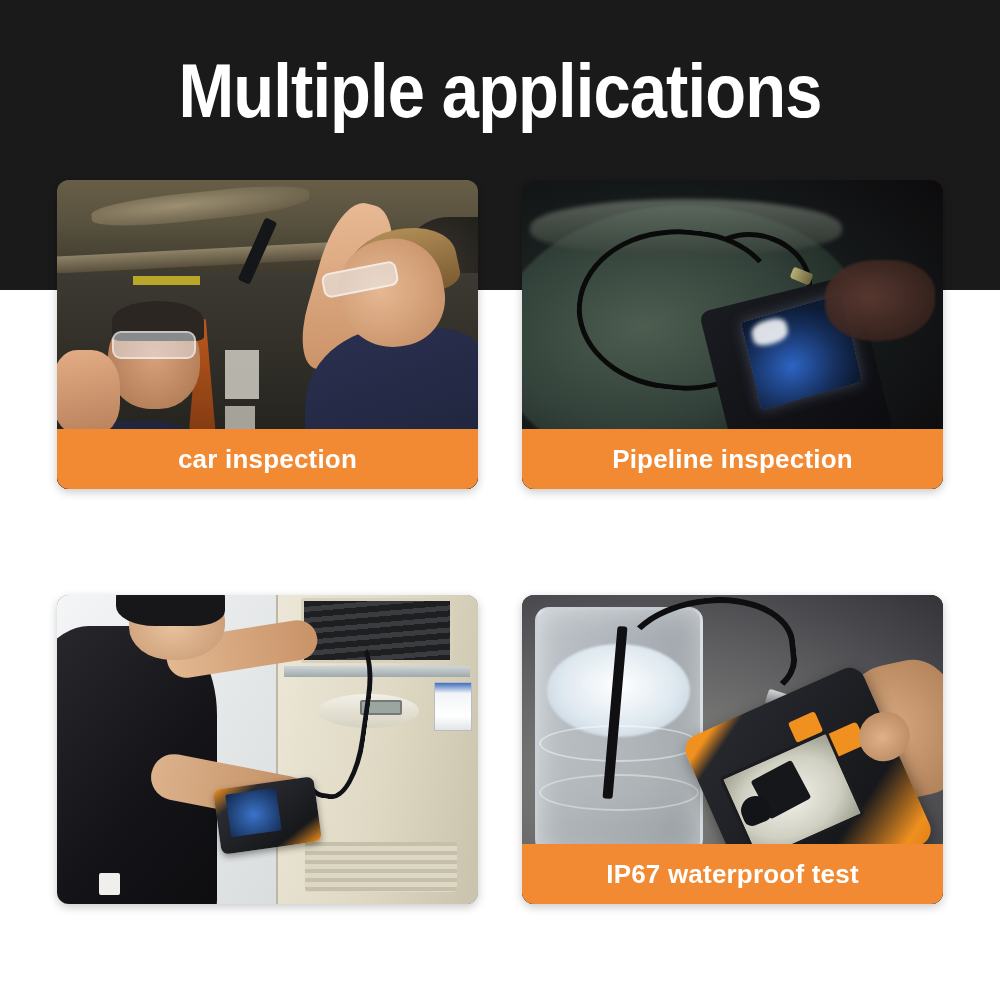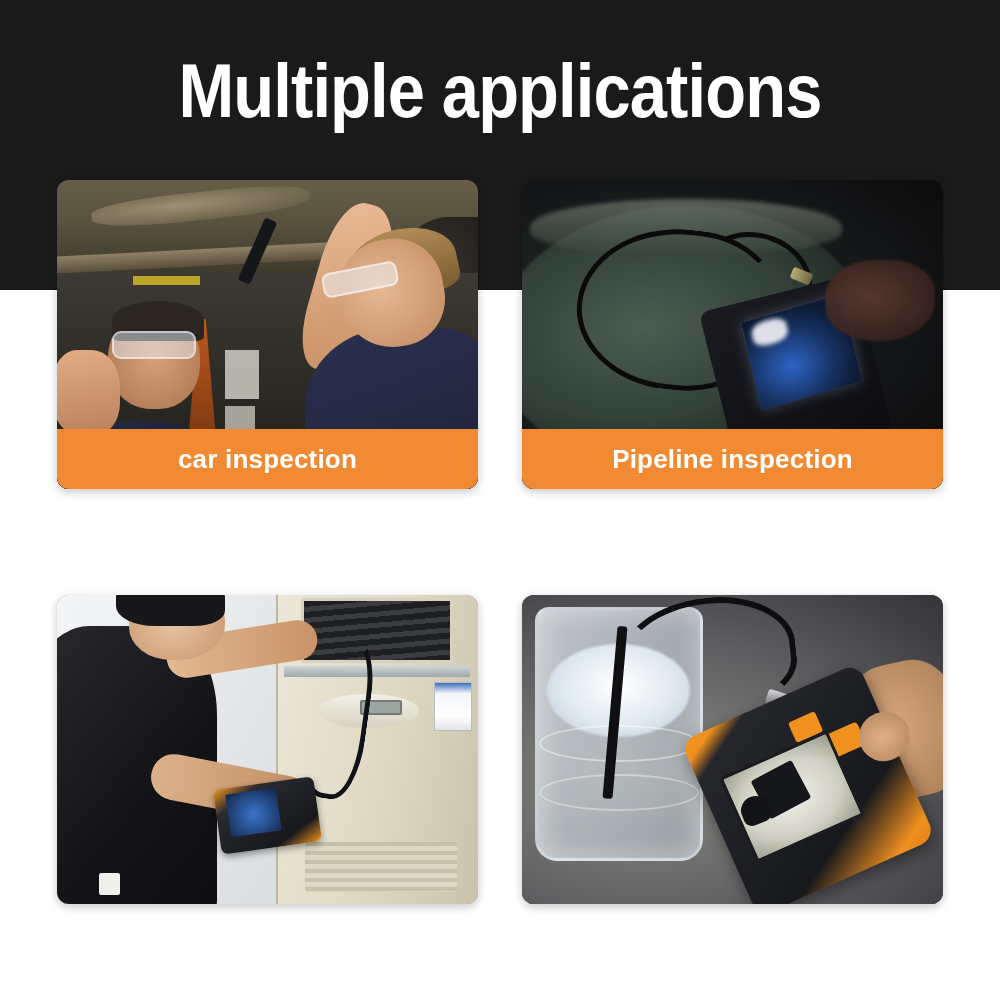--- a/index.html
+++ b/index.html
@@ -484,15 +484,16 @@
       <div class="connector"></div>
       <div class="hand"></div>
       <div class="dev-body"></div>
       <div class="btn1"></div>
       <div class="btn2"></div>
       <div class="dev-screen"></div>
       <div class="keys"></div>
       <div class="keys2"></div>
       <div class="thumb"></div>
     </div>
+    <div class="caption">IP67 waterproof test</div>
   </div>
 
 </div>
 
 </body></html>

